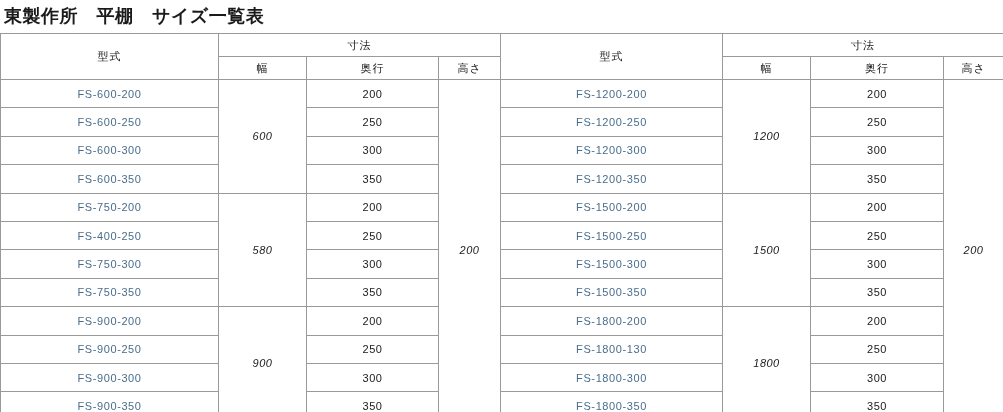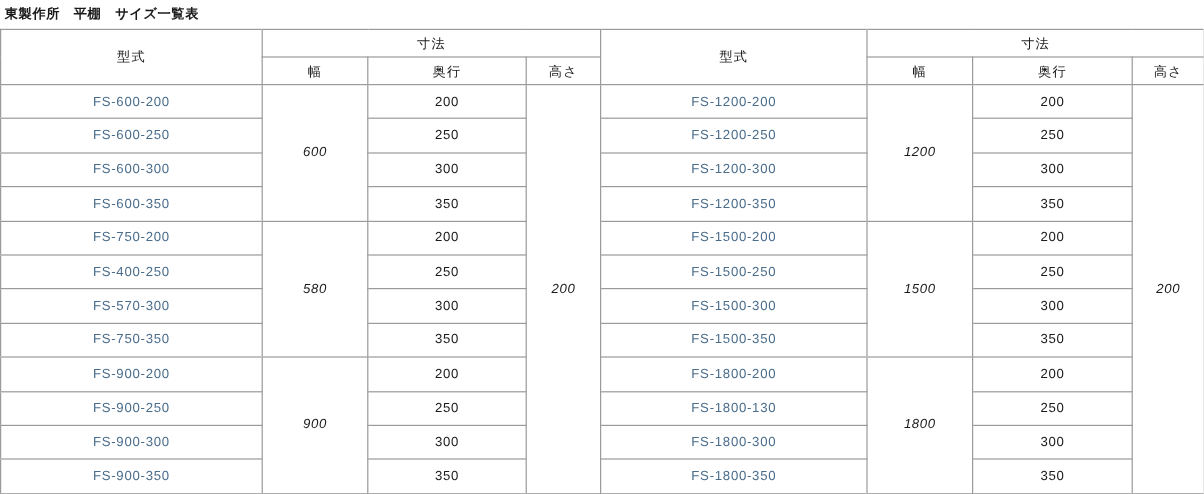--- a/index.html
+++ b/index.html
@@ -14,21 +14,21 @@
     color: #333333;
     overflow: hidden;
   }
   .page {
     position: relative;
     width: 1003px;
     height: 412px;
     box-sizing: border-box;
   }
   .title {
-    font-size: 11px;
+    font-size: 18px;
     font-weight: bold;
     color: #1a1a1a;
     padding: 4px 0 5px 4px;
     letter-spacing: 0.5px;
     white-space: nowrap;
   }
   table.size-table {
     border-collapse: collapse;
     table-layout: fixed;
     width: 1003px;
@@ -166,21 +166,21 @@
       </tr>
 
       <tr>
         <td class="model">FS-400-250</td>
         <td class="num">250</td>
         <td class="model">FS-1500-250</td>
         <td class="num">250</td>
       </tr>
 
       <tr>
-        <td class="model">FS-570-300</td>
+        <td class="model">FS-750-300</td>
         <td class="num">300</td>
         <td class="model">FS-1500-300</td>
         <td class="num">300</td>
       </tr>
 
       <tr>
         <td class="model">FS-750-350</td>
         <td class="num">350</td>
         <td class="model">FS-1500-350</td>
         <td class="num">350</td>

